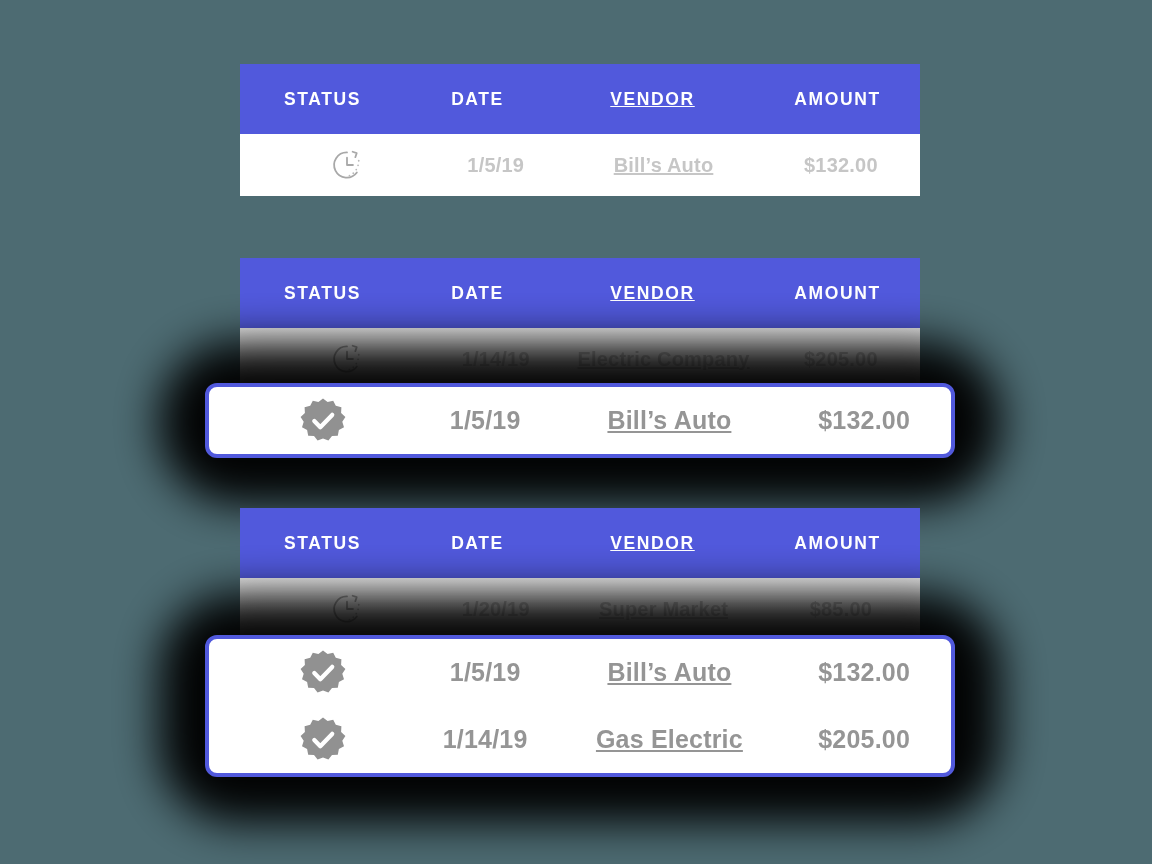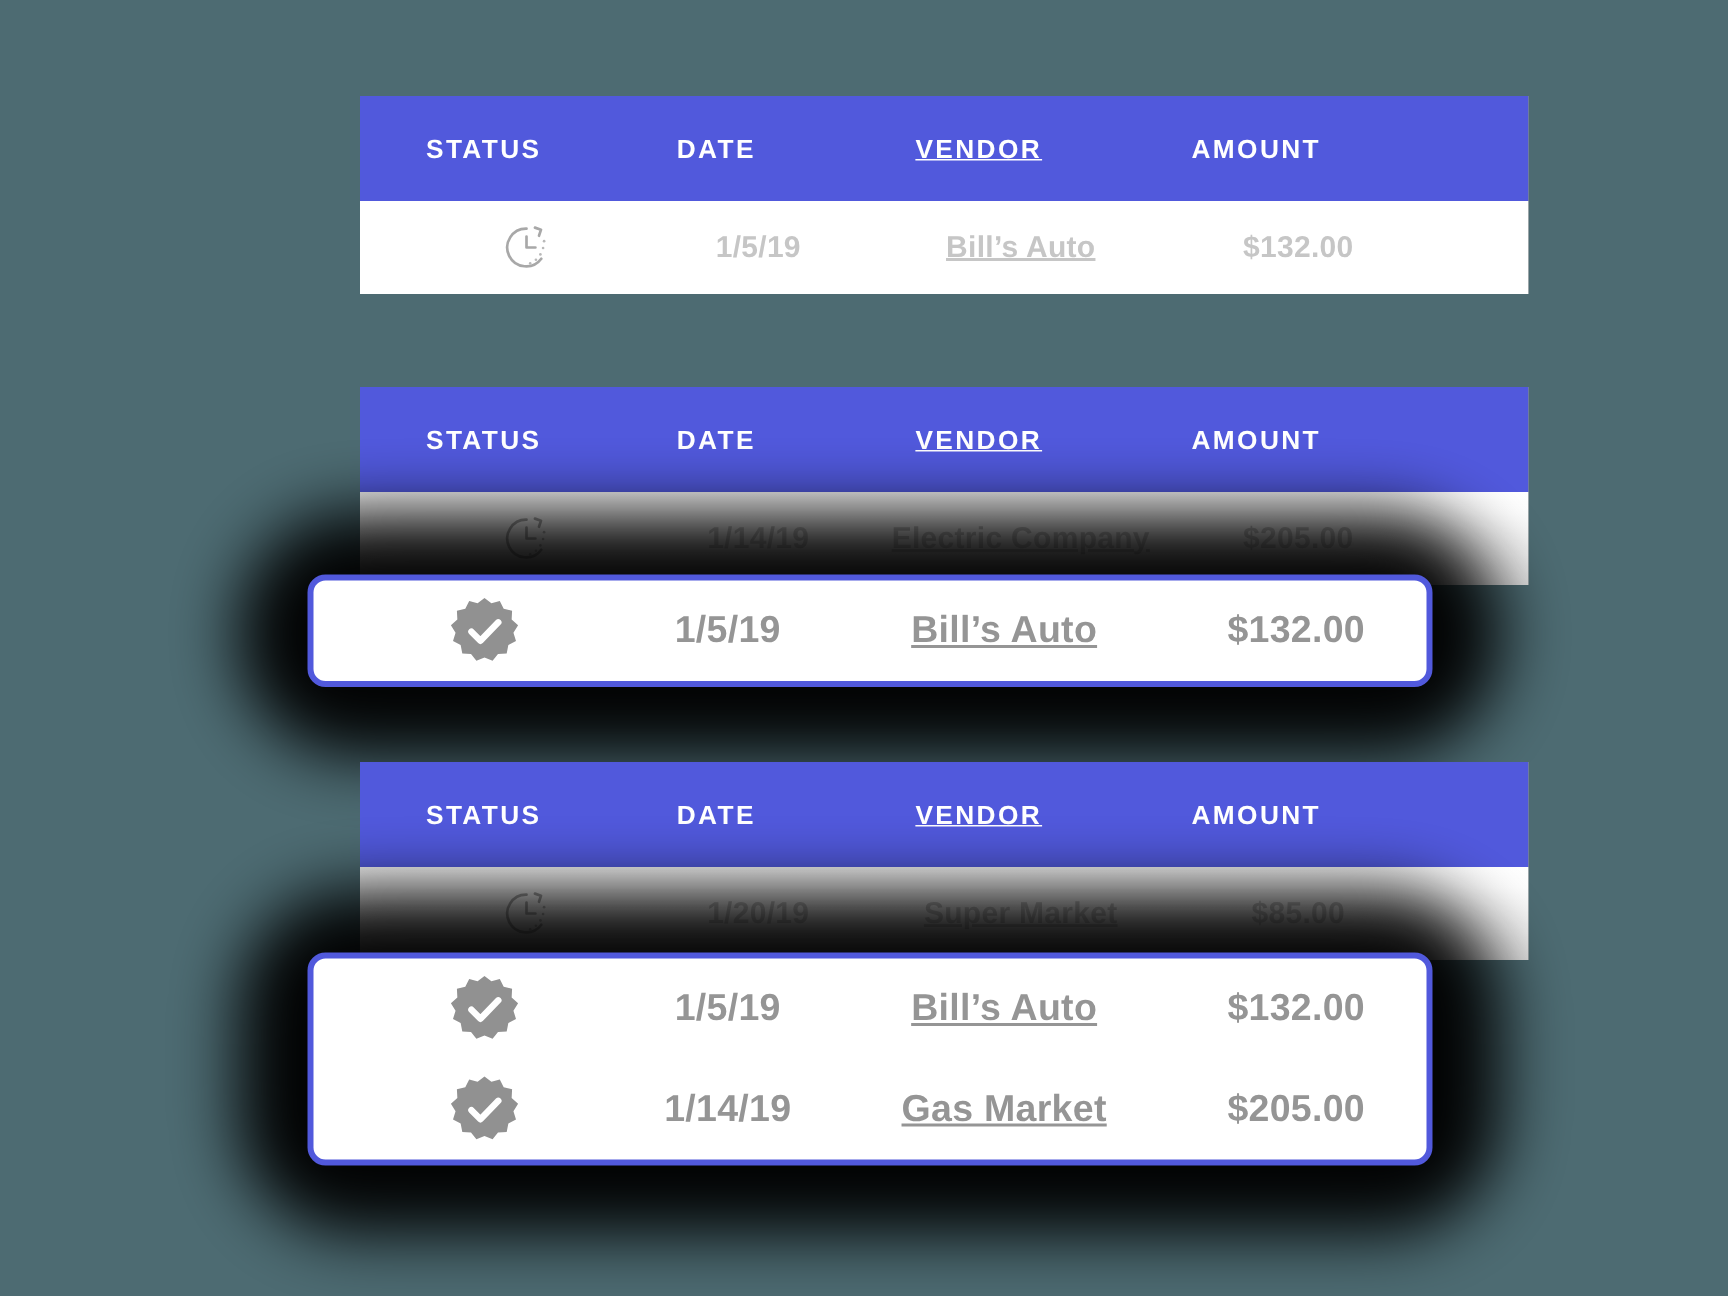--- a/index.html
+++ b/index.html
@@ -17,21 +17,21 @@
   }
 
   .stage {
     position: absolute;
     inset: 0;
   }
 
   
   .table-card {
     position: absolute;
-    width: 779px;
+    width: 680px;
     left: 240px;
     background: #a3a3a3;
     overflow: hidden;
   }
 
   .thead {
     height: 70px;
     background: #5159dc;
     display: flex;
     align-items: center;
@@ -264,20 +264,20 @@
         <div class="row hl-row">
           <div class="col col-status">
             <span>
               <svg class="badge-icon" viewBox="0 0 48 48">
                 <path d="M24 1.6 l4.6 3.5 l5.6-1.4 l2.6 5.1 l5.6 1.4 l-0.3 5.8 l4.3 3.9 l-3.1 4.9 l1.7 5.5 l-5.1 2.7 l-1.1 5.7 l-5.8 0.3 l-3.6 4.5 l-5.4-2.1 l-5.4 2.1 l-3.6-4.5 l-5.8-0.3 l-1.1-5.7 l-5.1-2.7 l1.7-5.5 l-3.1-4.9 l4.3-3.9 l-0.3-5.8 l5.6-1.4 l2.6-5.1 l5.6 1.4 Z" fill="#919191"></path>
                 <path d="M15.3 24.1 L21.3 30.2 L33.2 17.9" stroke="#ffffff" stroke-width="4.3" fill="none" stroke-linecap="round" stroke-linejoin="round"></path>
               </svg>
             </span>
           </div>
           <div class="col col-date">1/14/19</div>
-          <div class="col col-vendor">Gas Market</div>
+          <div class="col col-vendor">Gas Electric</div>
           <div class="col col-amount">$205.00</div>
         </div>
       </div>
     </div>
   </section>
 
 </div>
 
 </body></html>

